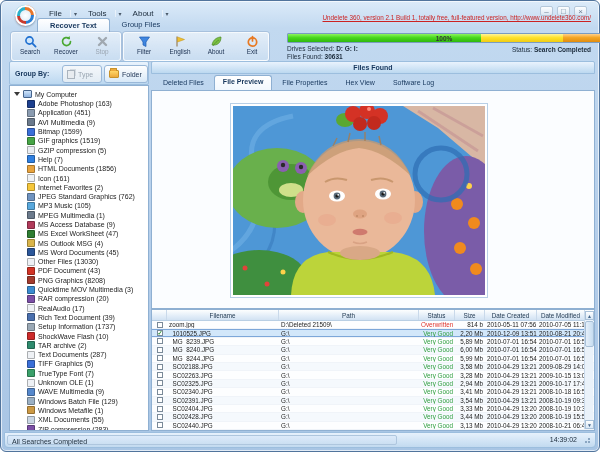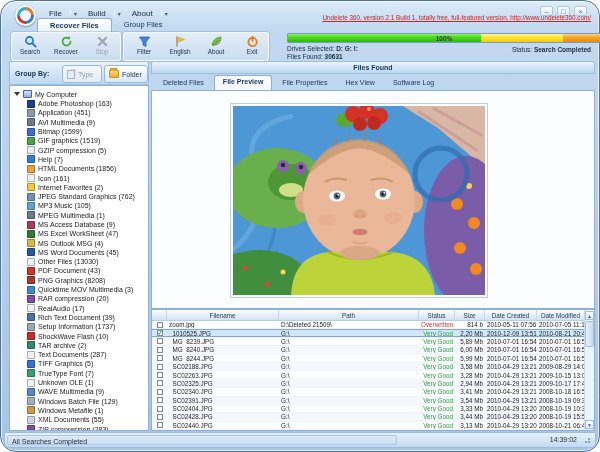--- a/index.html
+++ b/index.html
@@ -1,18 +1,18 @@
 <!DOCTYPE html>
 <html><head>
 <meta charset="utf-8">
 <style>
   html,body{margin:0;padding:0;}
   body{width:600px;height:452px;font-family:"Liberation Sans",sans-serif;position:relative;background:#fff;overflow:hidden;}
   *{box-sizing:border-box;}
-  .window{position:absolute;inset:0;border:1px solid #51749c;border-radius:16px;
+  .window{position:absolute;inset:0;border:1px solid #51749c;border-radius:6px;
     background:linear-gradient(180deg,#dcebf9 0%,#c2d9f0 6%,#b3cdea 60%,#a8c5e4 100%);
     box-shadow:inset 0 0 0 1px rgba(255,255,255,.65);}
   
   .logo{position:absolute;left:14px;top:4px;width:21px;height:21px;border-radius:50%;
     background:conic-gradient(#e8762a 0 25%,#2a7fd4 25% 50%,#c93a2e 50% 75%,#2ab0c9 75% 100%);
     box-shadow:inset 0 0 0 2px #fff, 0 1px 2px rgba(0,0,0,.3);}
   .logo::after{content:"";position:absolute;inset:5px;border-radius:50%;background:radial-gradient(#fff,#dbe9f7);}
   .menubar{position:absolute;left:44px;top:7px;display:flex;gap:4px;font-size:8px;color:#1a2a3a;align-items:center;}
   .menu{padding:1px 4px;}
   .menu-arrow{font-size:6px;color:#4a5a6a;padding:0 3px;border-left:1px solid rgba(255,255,255,.5);}
@@ -103,35 +103,35 @@
 </style>
 </head>
 <body>
 
 <div class="window">
 
   <div class="logo"></div>
   <div class="menubar">
     <span class="menu">File</span>
     <span class="menu-arrow">▾</span>
-    <span class="menu">Build</span>
+    <span class="menu">Tools</span>
     <span class="menu-arrow">▾</span>
     <span class="menu">About</span>
     <span class="menu-arrow">▾</span>
   </div>
   <div class="winctl">
     <span class="winbtn">–</span>
     <span class="winbtn">□</span>
     <span class="winbtn">×</span>
   </div>
   <a class="applink" href="#">Undelete 360, version 2.1 Build 1, totally free, full-featured version, http://www.undelete360.com/</a>
 
   <div class="apptabs">
 
-  <span class="apptab active">Recover Files</span>
+  <span class="apptab active">Recover Text</span>
       <span class="apptab">Group Files</span>
     </div>
 
   <div class="toolbar">
     <div class="toolgroup" style="left:2px;width:110px;"></div>
     <div class="toolgroup" style="left:114px;width:146px;"></div>
 
     <div class="tbtn" style="left:4px;">
       <svg width="13" height="13" viewBox="0 0 13 13">
           <circle cx="5.5" cy="5.5" r="3.6" fill="#cfe6fb" stroke="#1e6fd0" stroke-width="1.6"></circle>

